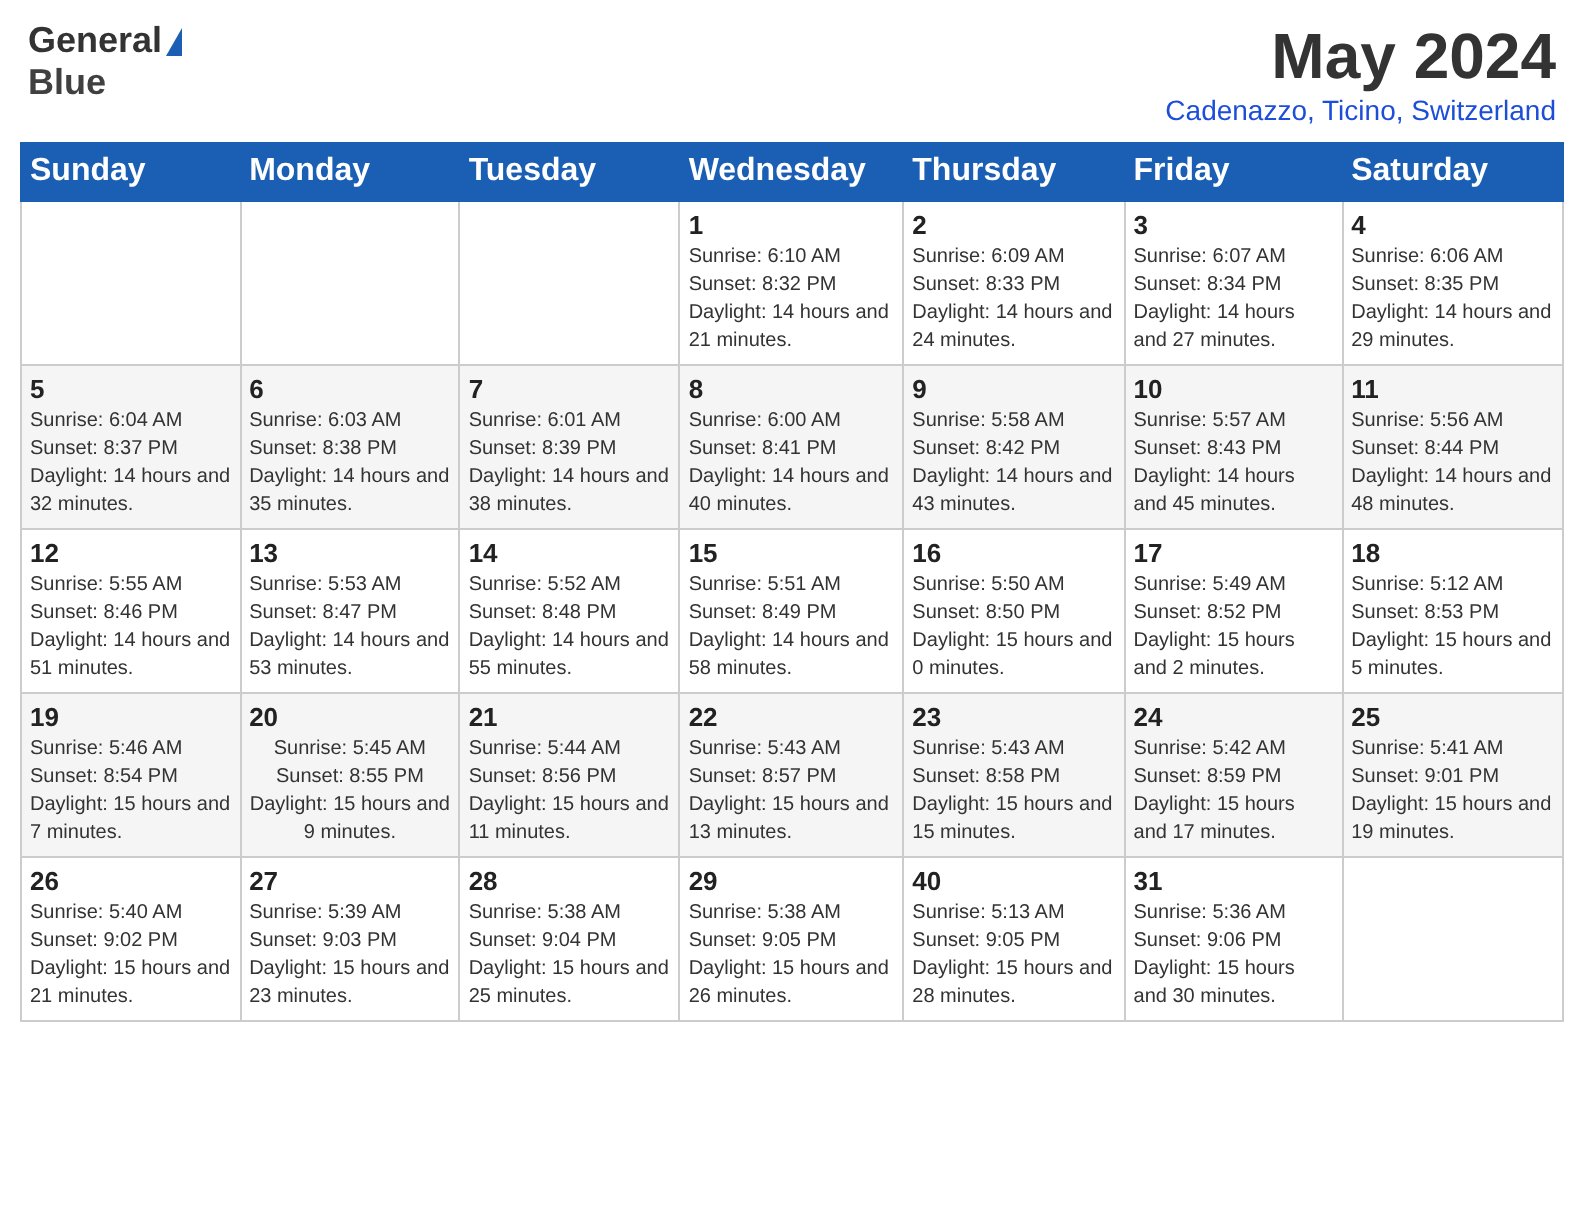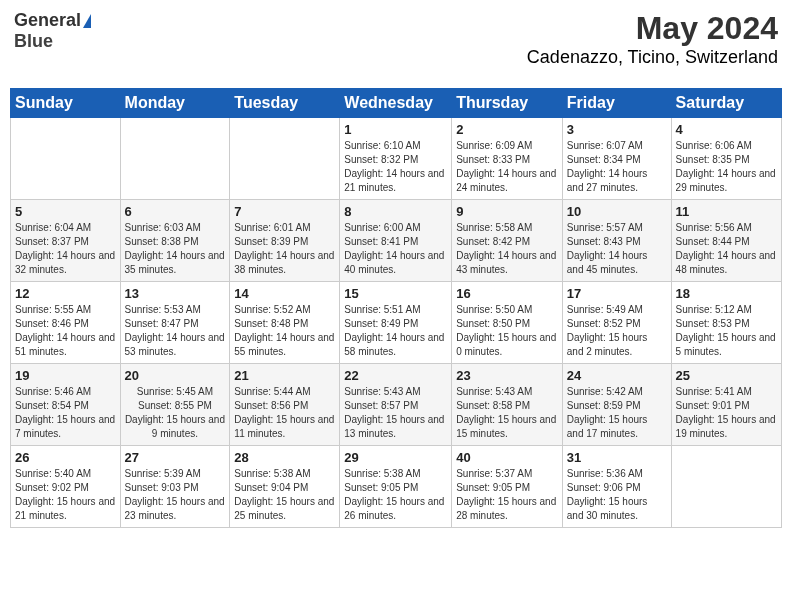--- a/index.html
+++ b/index.html
@@ -7,21 +7,21 @@
       font-family: Arial, sans-serif;
       background: #fff;
       width: 792px;
       min-height: 612px;
       padding: 10px;
     }
     .header {
       display: flex;
       justify-content: space-between;
       align-items: flex-start;
-      margin-bottom: 20px;
+      margin-bottom: 8px;
       padding: 0 4px;
     }
     .logo {
       display: flex;
       flex-direction: column;
       align-items: flex-start;
     }
     .logo-general {
       font-size: 18px;
       font-weight: bold;
@@ -48,22 +48,22 @@
     }
     .title-area {
       text-align: right;
     }
     .month-title {
       font-size: 32px;
       font-weight: bold;
       color: #333;
     }
     .location {
-      font-size: 18px;
-      color: #000000;
+      font-size: 14px;
+      color: #1d4ed8;
     }
     .calendar {
       width: 100%;
       border-collapse: collapse;
       font-size: 11px;
     }
     .calendar th {
       background: #1a5fb4;
       color: #fff;
       padding: 5px 4px;
@@ -309,21 +309,21 @@
 Daylight: 15 hours and 25 minutes.</div>
         </td>
         <td>
           <div class="day-number">29</div>
           <div class="day-info" style="white-space: pre-line;">Sunrise: 5:38 AM
 Sunset: 9:05 PM
 Daylight: 15 hours and 26 minutes.</div>
         </td>
         <td>
           <div class="day-number">40</div>
-          <div class="day-info" style="white-space: pre-line;">Sunrise: 5:37 AM
+          <div class="day-info" style="white-space: pre-line;">Sunrise: 5:13 AM
 Sunset: 9:05 PM
 Daylight: 15 hours and 28 minutes.</div>
         </td>
         <td>
           <div class="day-number">31</div>
           <div class="day-info" style="white-space: pre-line;">Sunrise: 5:36 AM
 Sunset: 9:06 PM
 Daylight: 15 hours and 30 minutes.</div>
         </td>
         <td class="empty"></td>

